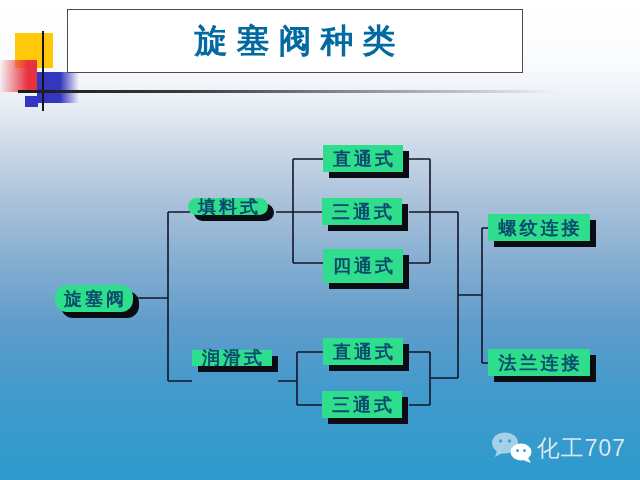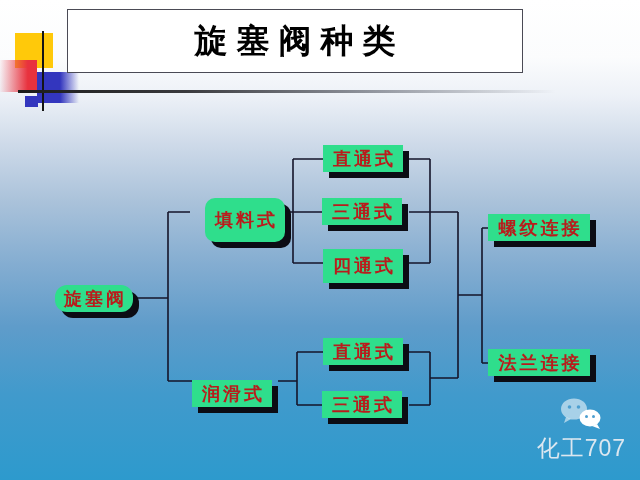--- a/index.html
+++ b/index.html
@@ -23,45 +23,45 @@
   .rule{position:absolute;left:18px;top:90px;width:560px;height:3px;
     background:linear-gradient(to right,#1B1B1B 0%,#3A3A3E 30%,#8E929B 62%,rgba(205,214,228,0) 96%);}
   
   .title-box{
     position:absolute;left:67px;top:9px;width:456px;height:64px;
     background:#FFFFFF;border:1.5px solid #4A4A55;box-sizing:border-box;
     display:flex;align-items:center;justify-content:center;
   }
   .title-text{
     font-family:"Liberation Serif","DejaVu Serif",serif;
-    font-size:33px;font-weight:bold;color:#000000;letter-spacing:9px;
+    font-size:33px;font-weight:bold;color:#0369a1;letter-spacing:9px;
     margin:0;line-height:1;text-indent:9px;
   }
   
   .node{
-    position:absolute;background:#2FDE8C;color:#b91c1c;
+    position:absolute;background:#2FDE8C;color:#0c4a6e;
     box-shadow:6px 6px 0 #0C0C14;
     display:flex;align-items:center;justify-content:center;
     font-family:Liberation Sans, sans-serif;
     font-weight:bold;font-size:18px;letter-spacing:3px;text-indent:3px;
     box-sizing:border-box;
   }
   #n-root{left:55px;top:285px;width:78px;height:27px;border-radius:12px;}
-  #n-packing{left:205px;top:198px;width:80px;height:44px;border-radius:10px;}
-  #n-lubricated{left:192px;top:380px;width:80px;height:27px;}
+  #n-packing{left:188px;top:198px;width:80px;height:17px;border-radius:10px;}
+  #n-lubricated{left:192px;top:350px;width:80px;height:16px;}
   #n-p-straight{left:323px;top:145px;width:80px;height:27px;}
   #n-p-three{left:322px;top:198px;width:80px;height:27px;}
   #n-p-four{left:323px;top:249px;width:80px;height:34px;}
   #n-l-straight{left:323px;top:338px;width:80px;height:27px;}
   #n-l-three{left:322px;top:391px;width:80px;height:27px;}
   #n-threaded{left:488px;top:214px;width:102px;height:27px;}
   #n-flanged{left:488px;top:349px;width:102px;height:27px;}
   .connectors{position:absolute;left:0;top:0;width:640px;height:480px;pointer-events:none;}
   
-  .watermark{position:absolute;right:14px;bottom:16px;display:flex;align-items:center;gap:3px;flex-direction:column;}
+  .watermark{position:absolute;right:14px;bottom:16px;display:flex;align-items:center;gap:3px;}
   .wm-text{color:#DCE7F0;font-size:23px;letter-spacing:1px;font-family:"Liberation Sans","DejaVu Sans",sans-serif;}
 </style>
 </head>
 <body>
 
 <div class="slide">
 
   <div class="deco-yellow"></div>
   <div class="deco-red"></div>
   <div class="deco-blue"></div>

